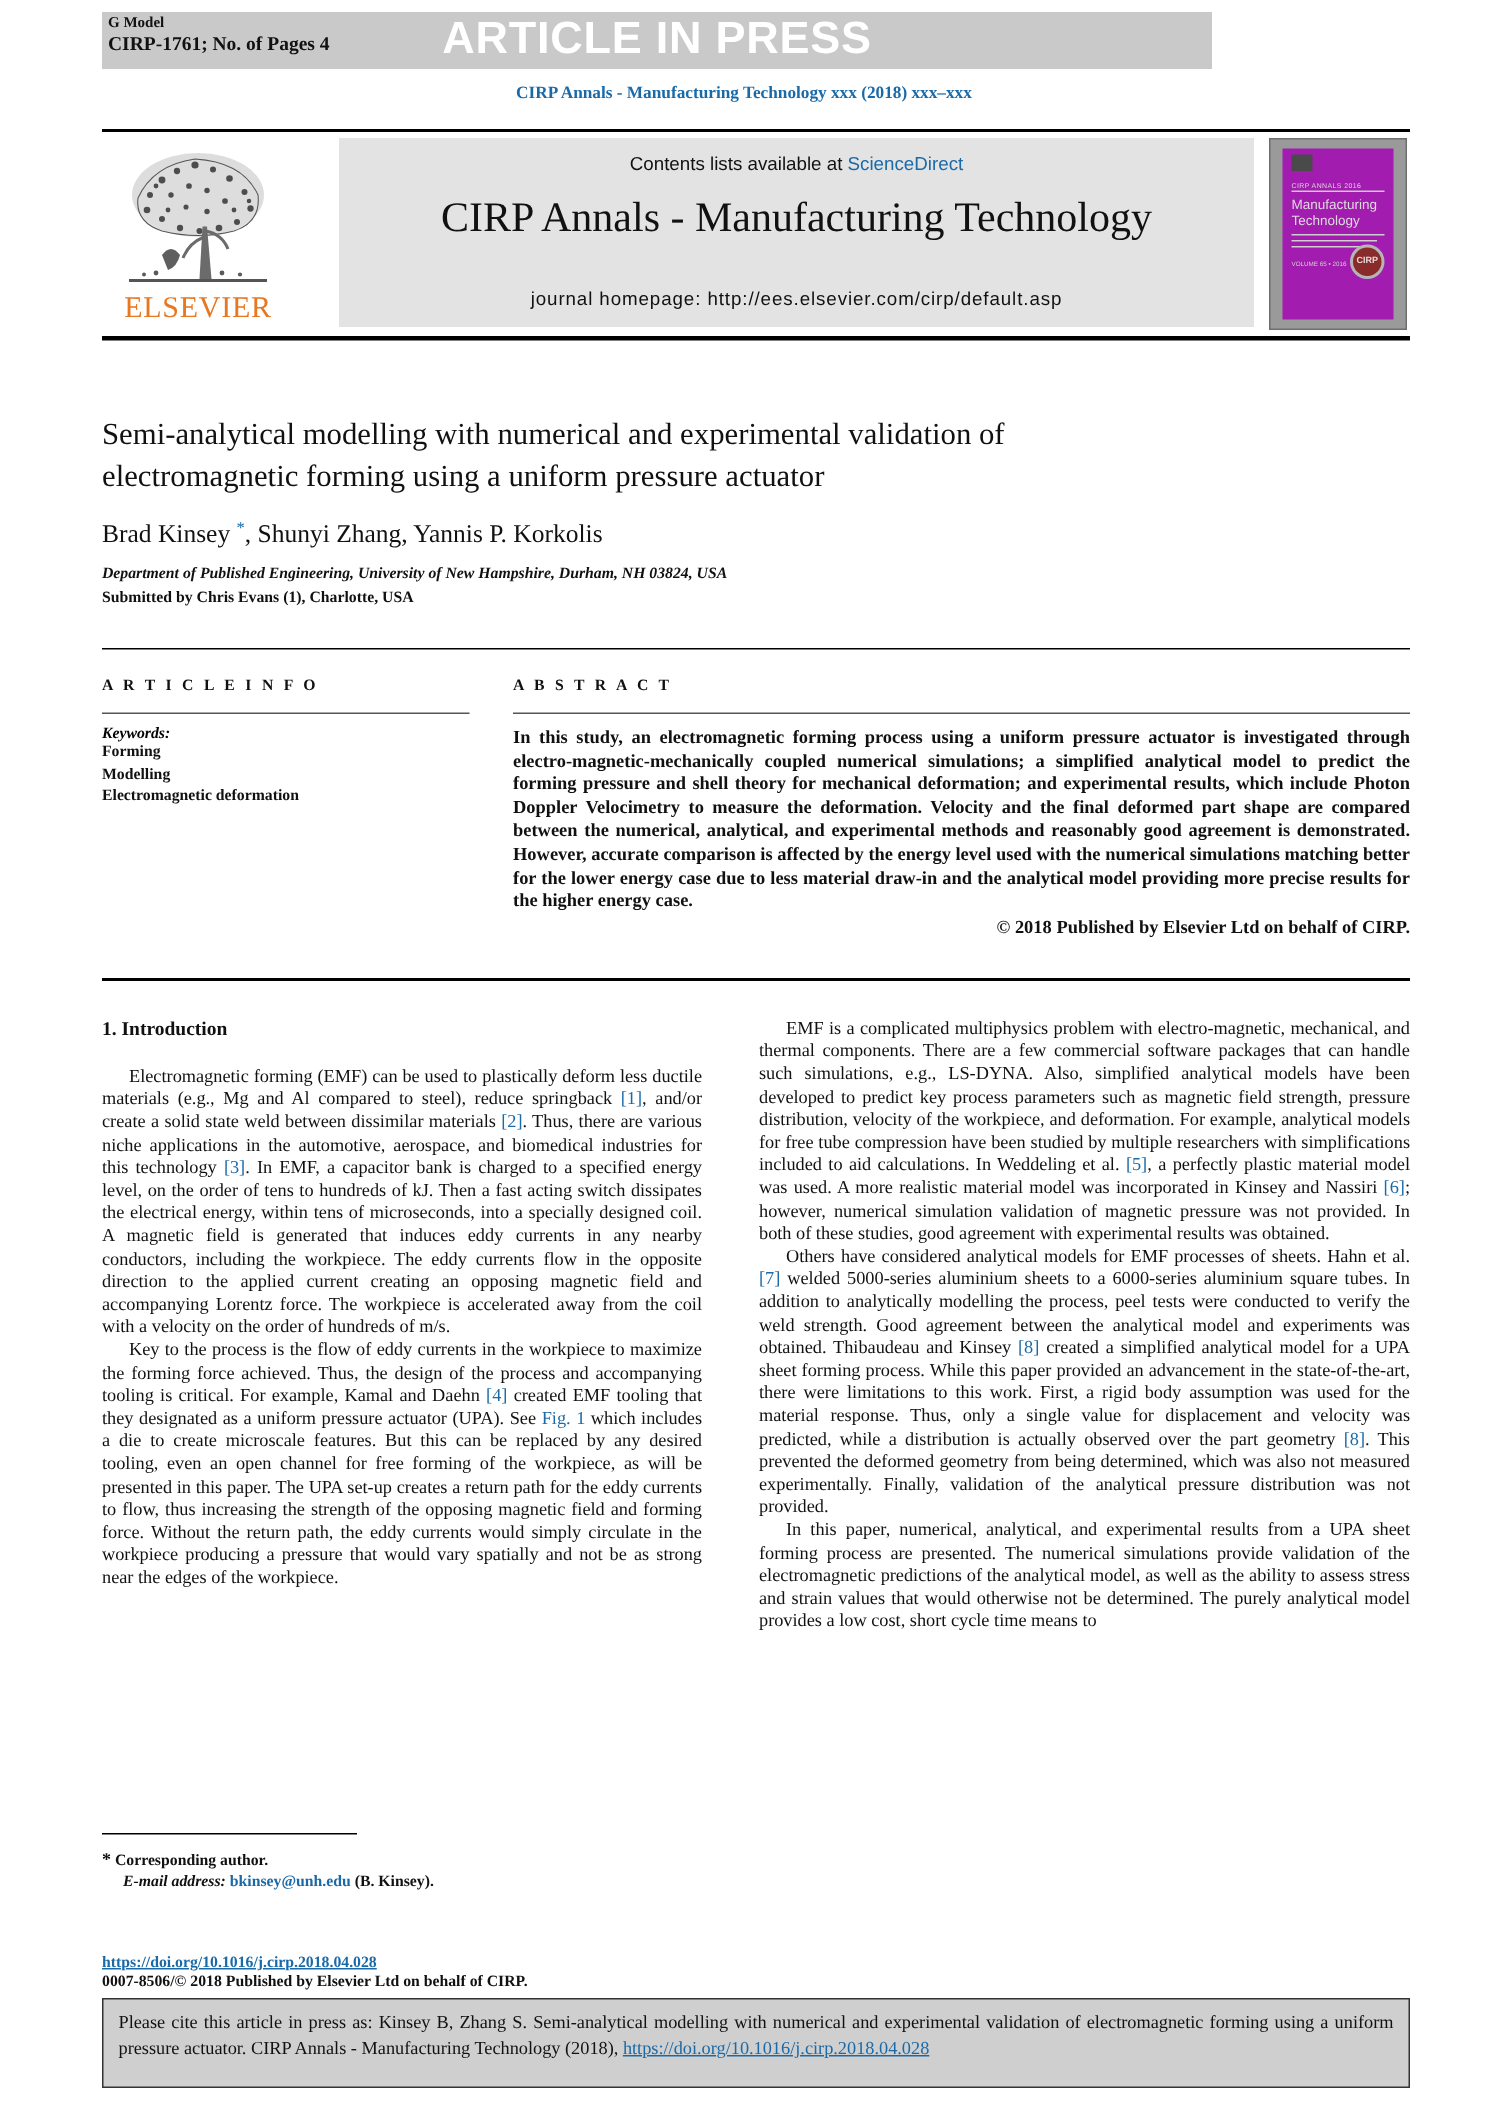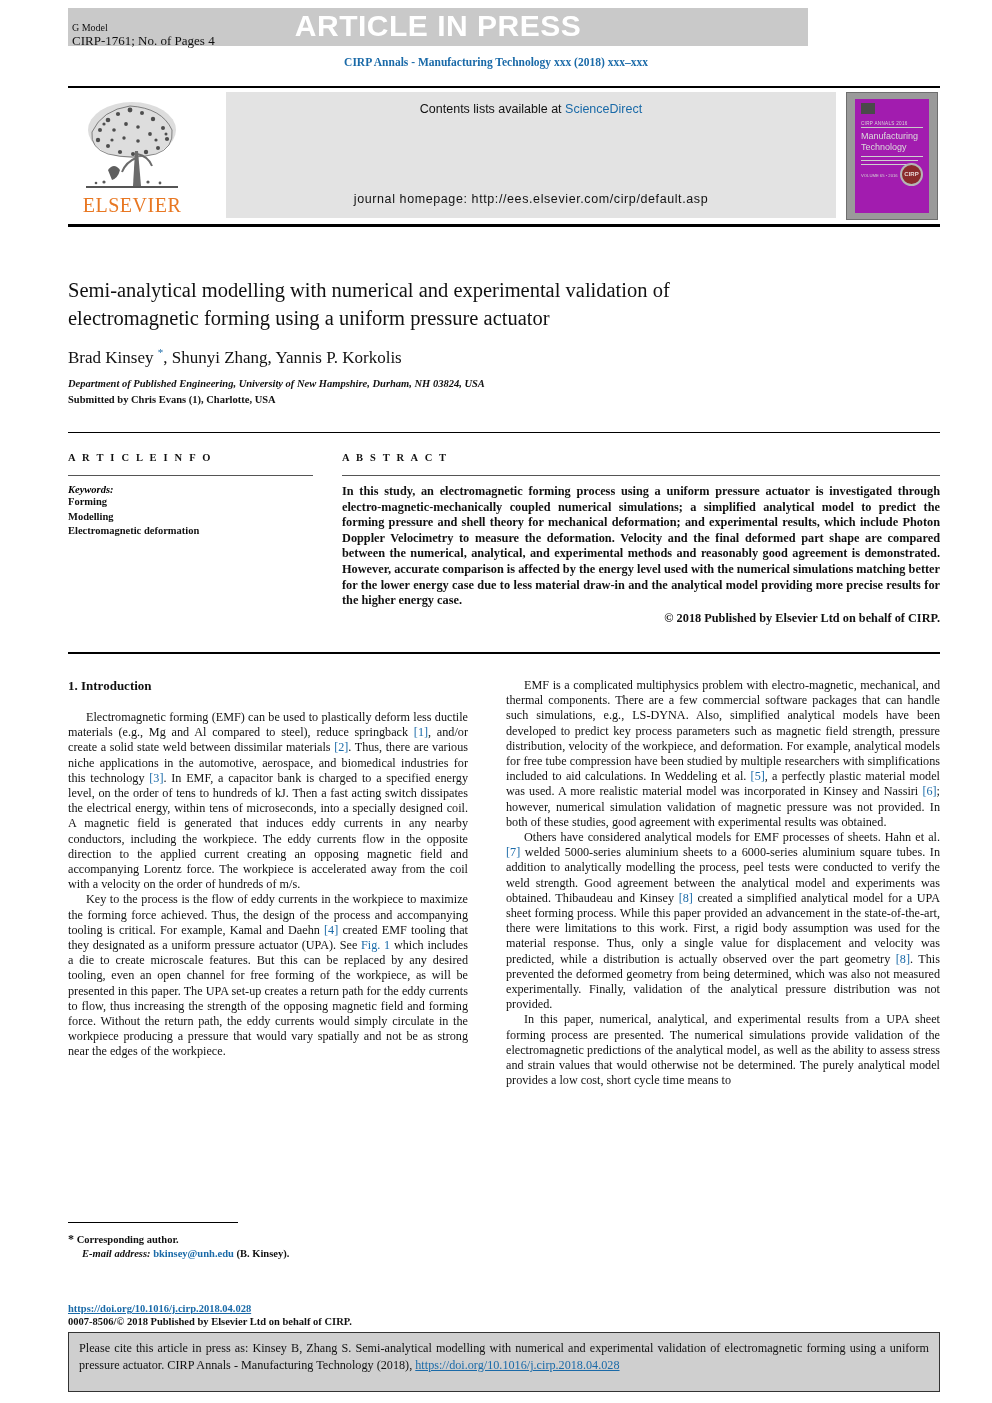--- a/index.html
+++ b/index.html
@@ -35,24 +35,24 @@
     left: 0; right: 0; top: 1px;
     text-align: center;
     font-family: "Liberation Sans", sans-serif;
     font-weight: bold;
     font-size: 30px;
     letter-spacing: 0.5px;
     color: #ffffff;
   }
   .gmodel {
     position: absolute;
-    left: 72px; top: 21px;
+    left: 72px; top: 9px;
     font-size: 10px;
     line-height: 13px;
-    font-weight: normal;
+    font-weight: bold;
     color: #111;
   }
   .gmodel .l2 { font-size: 13px; }
 
   
   .journal-line {
     position: absolute;
     left: 0; right: 0; top: 56px;
     text-align: center;
     font-size: 11.5px;
@@ -346,20 +346,21 @@
           </g>
         </g>
       </svg>
       <div class="elsevier-word">ELSEVIER</div>
     </div>
 
     <div class="masthead-center">
       <div class="contents-line">
         <span>Contents lists available at </span><span class="sd">ScienceDirect</span>
       </div>
+      <div class="journal-title">CIRP Annals - Manufacturing Technology</div>
       <div class="homepage-line">journal homepage: http://ees.elsevier.com/cirp/default.asp</div>
     </div>
 
     <div class="cover-thumb">
       <div class="cover-inner">
         <div class="cover-sq"></div>
         <div class="cover-lbl">CIRP ANNALS 2016</div>
         <div class="cover-big">
           <span>Manufacturing</span><br>
           <span>Technology</span>

